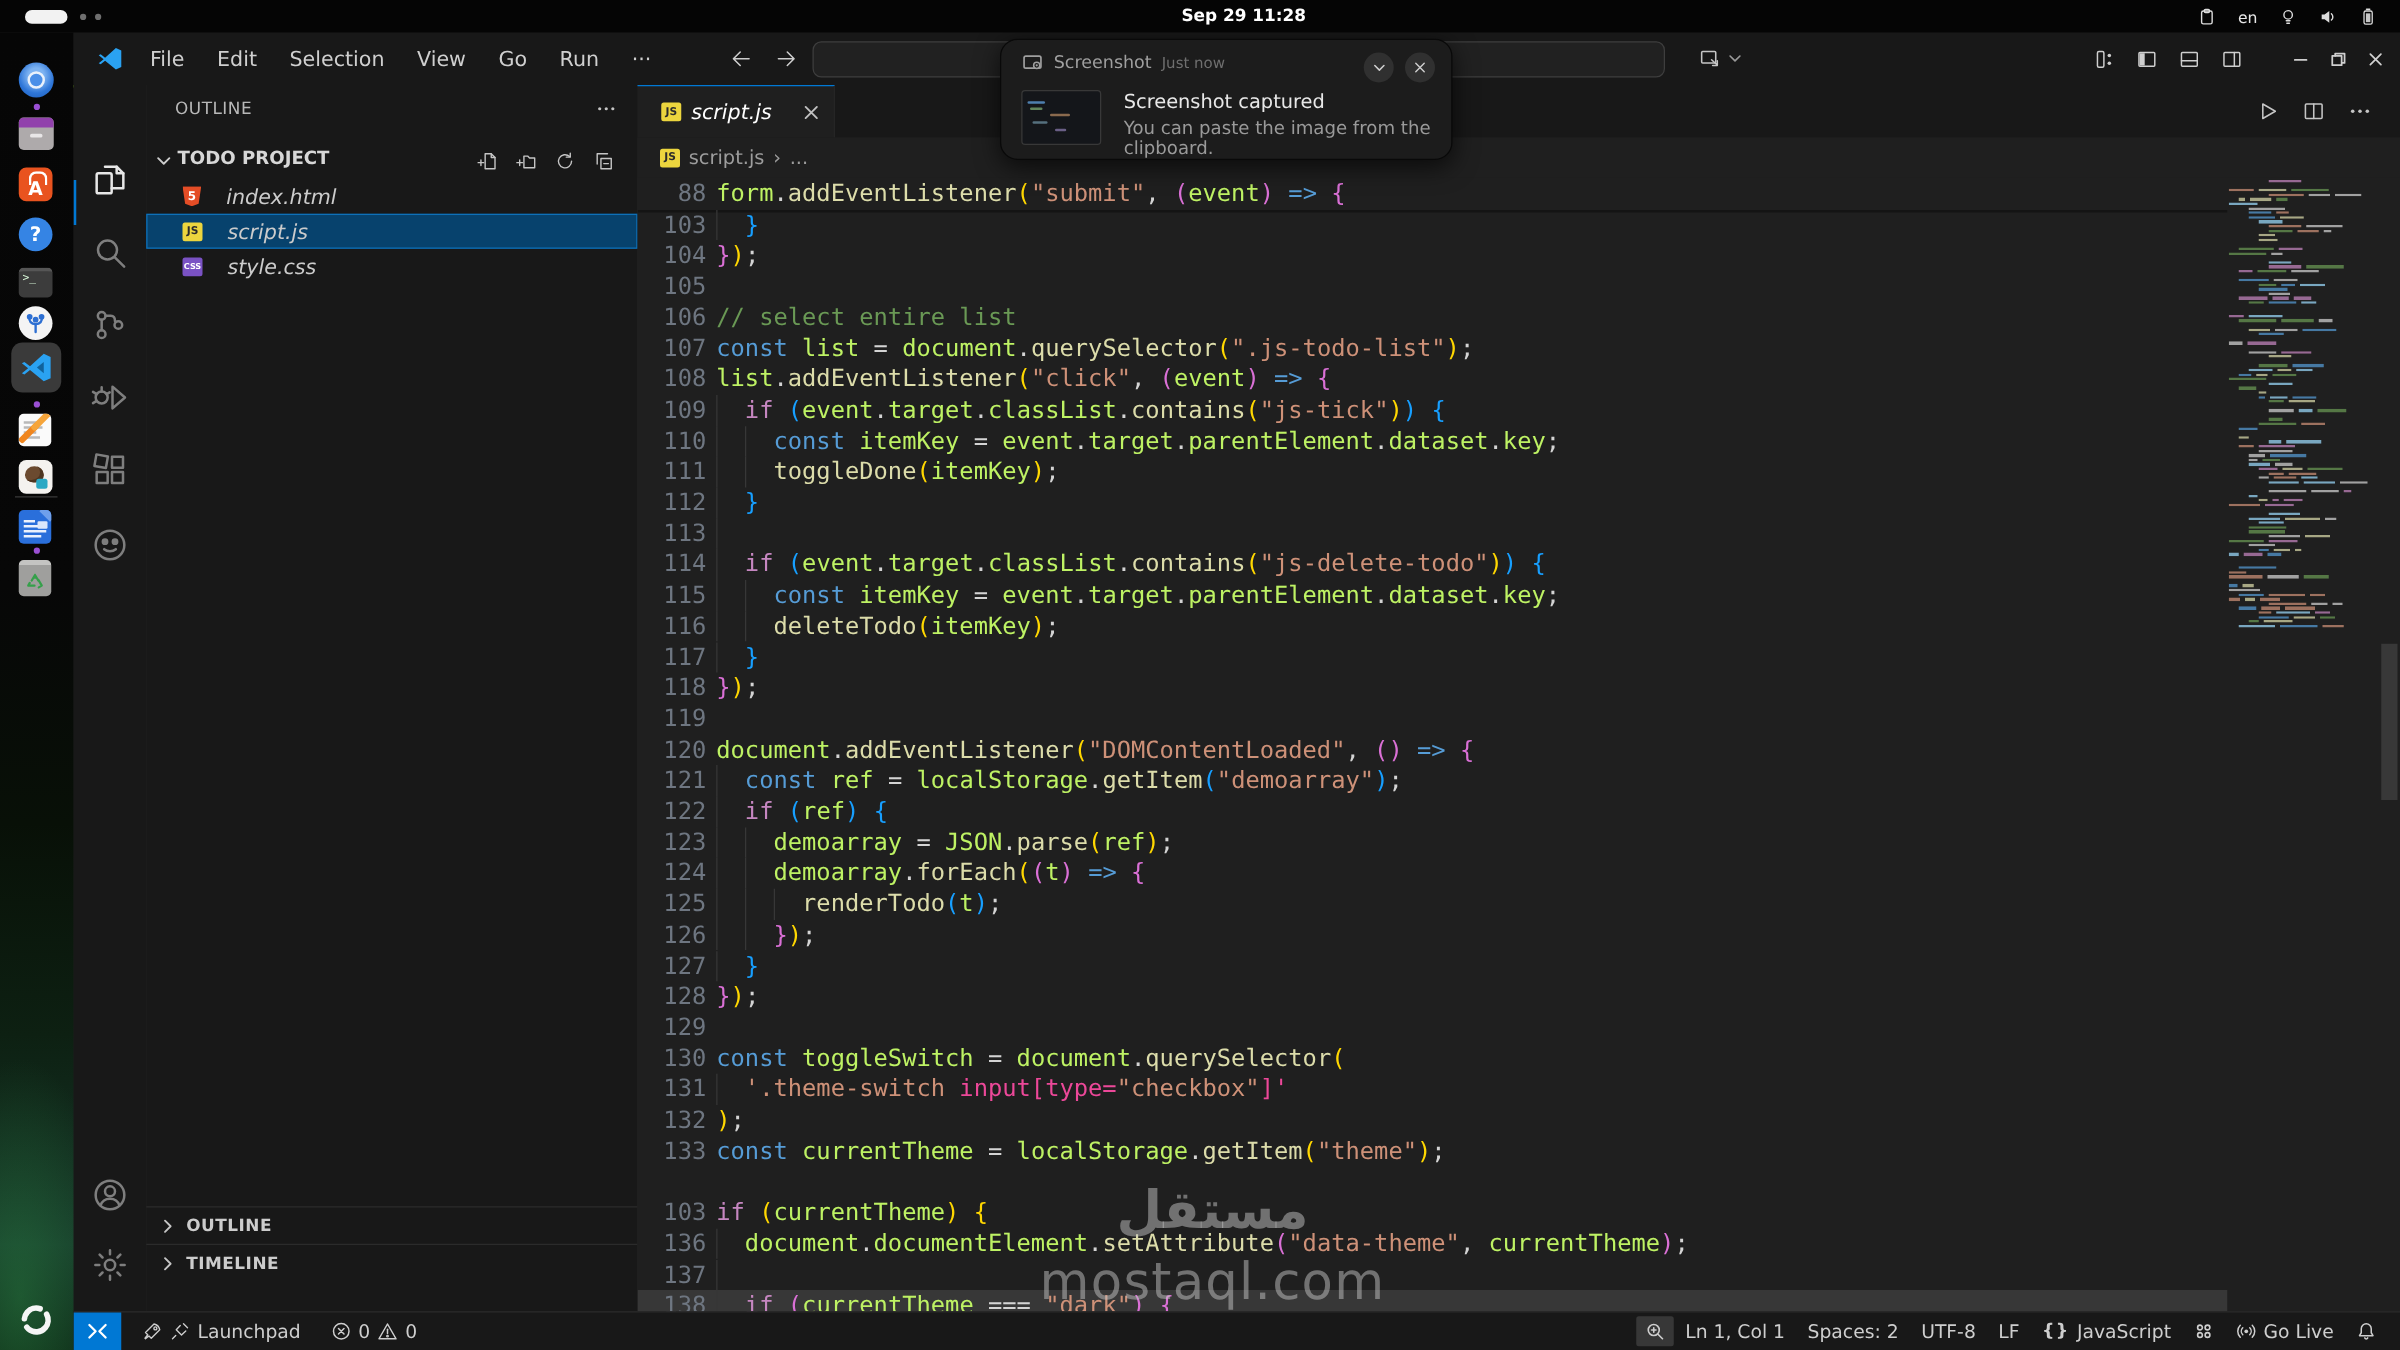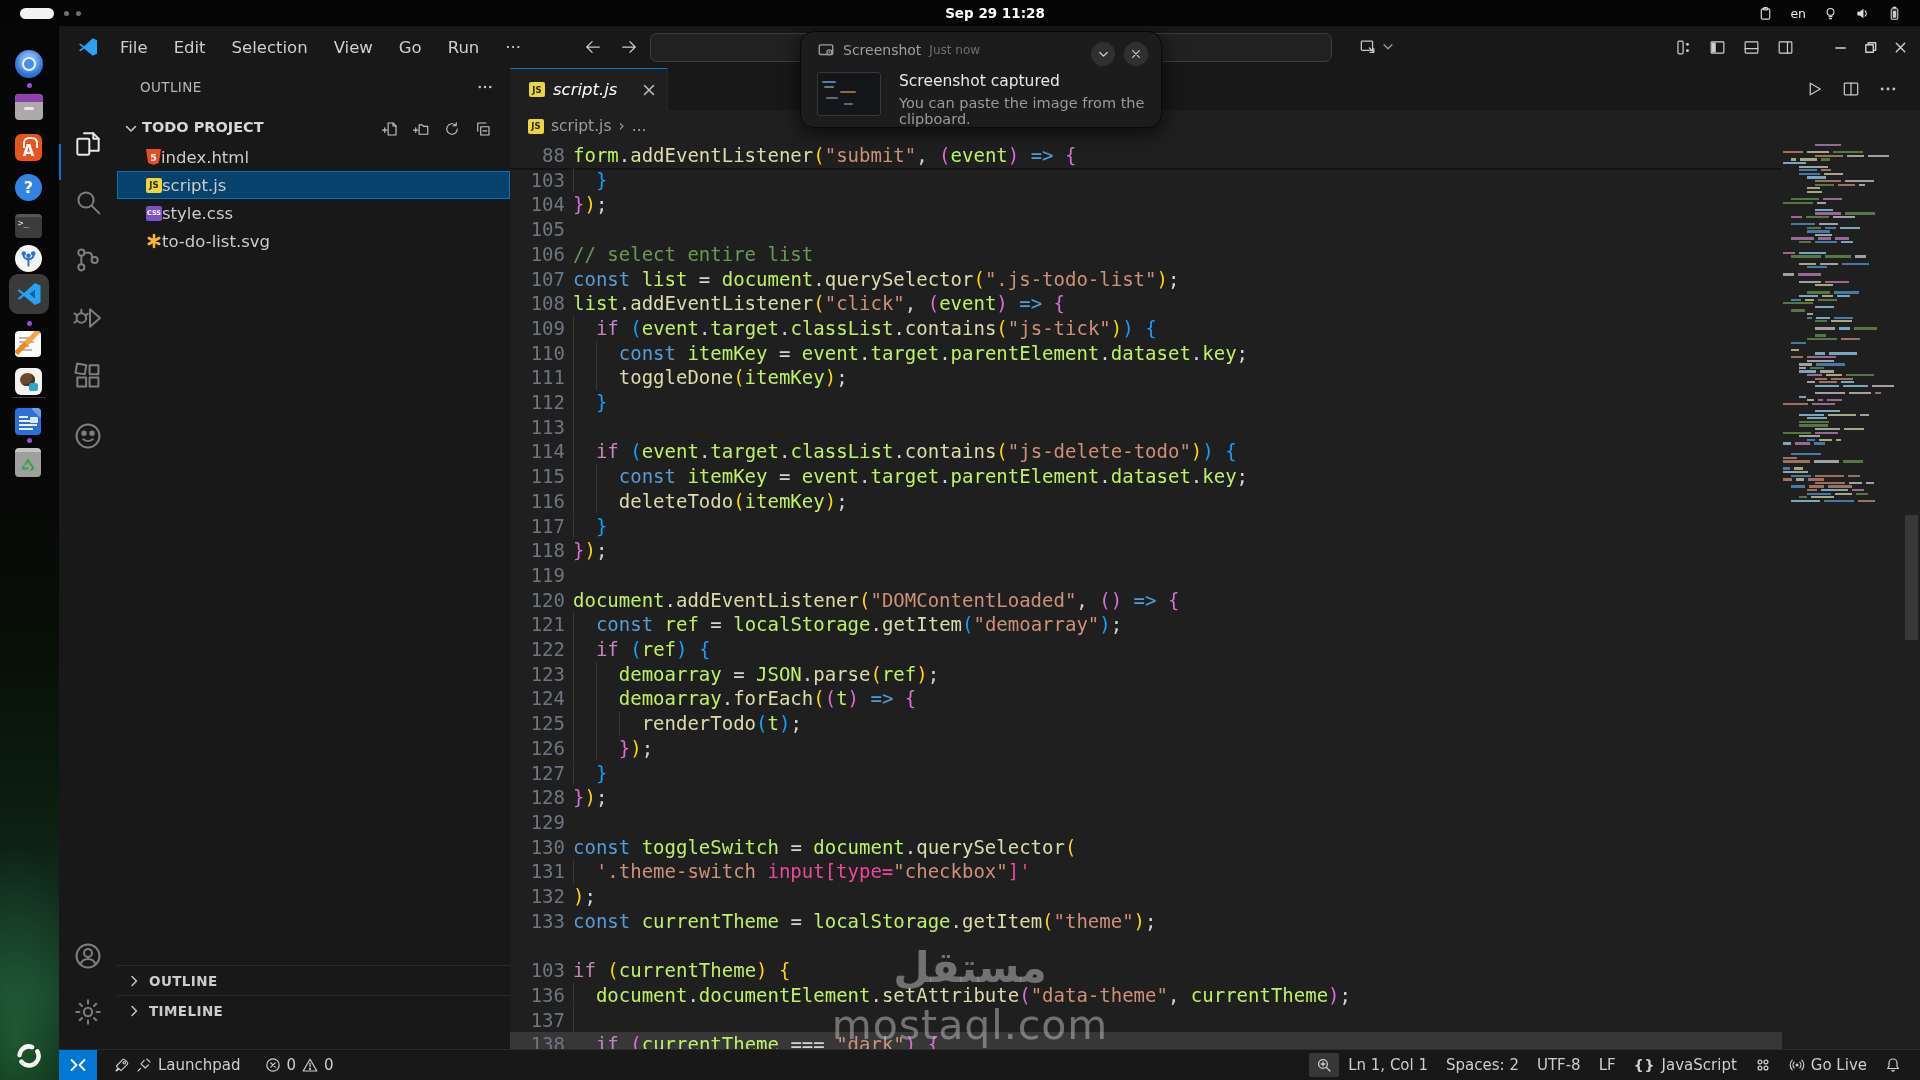--- a/index.html
+++ b/index.html
@@ -71,21 +71,21 @@
   #sb-title{position:absolute;left:23px;top:11px;font-size:13.5px;letter-spacing:.4px;color:#b8b8b8;}
   #sb-more{position:absolute;right:16px;top:10px;width:18px;height:18px;color:#c5c5c5;}
   #sec-row{position:absolute;left:0;top:47px;width:100%;height:28px;}
   #sec-chev{position:absolute;left:6px;top:6px;width:16px;height:16px;color:#cccccc;}
   #sec-label{position:absolute;left:25px;top:4px;font-size:14.5px;font-weight:bold;color:#d7d7d7;}
   #sec-actions{position:absolute;right:18px;top:5px;display:flex;gap:13px;color:#c5c5c5;}
   #sec-actions .sa{width:18px;height:18px;}
   #file-list{position:absolute;left:0;top:75px;width:100%;}
   .file-row{position:relative;height:28px;display:flex;align-items:center;padding-left:29px;box-sizing:border-box;font-size:16.5px;color:#cccccc;}
   .file-row.selected{background:#07426d;border:1px solid #0e70b8;padding-left:28px;}
-  .file-row .fname{margin-left:0;}
+  .file-row .fname{margin-left:20px;font-style:italic;}
   .fi{flex:0 0 auto;}
   .fi-js{background:#ecd53e;color:#2b2b2b;font-weight:bold;font-size:8.5px;border-radius:2px;width:16px;height:15px;display:flex;align-items:center;justify-content:center;}
   .fi-html{background:#e44d26;color:#fff;font-weight:bold;font-size:9.5px;width:15px;height:16px;display:flex;align-items:center;justify-content:center;clip-path:polygon(0 0,100% 0,86% 88%,50% 100%,14% 88%);}
   .fi-css{background:#7a52c4;color:#fff;font-weight:bold;font-size:6.5px;border-radius:2px;width:16px;height:15px;display:flex;align-items:center;justify-content:center;}
   .fi-svg{width:16px;height:16px;}
   .sb-bottom{position:absolute;left:0;width:100%;height:30px;border-top:1px solid #2b2b2b;display:flex;align-items:center;gap:7px;padding-left:9px;box-sizing:border-box;font-size:13.5px;font-weight:bold;letter-spacing:.4px;color:#cccccc;}
   .sb-bottom .bc{width:16px;height:16px;color:#c5c5c5;}
   
   #editor-col{position:absolute;left:451px;top:42px;right:0;bottom:30px;background:#1f1f1f;}
   #tabbar{position:absolute;left:0;top:0;right:0;height:42px;background:#181818;}
@@ -444,28 +444,20 @@
             <span class="fi fi-html">5</span>
             <span class="fname">index.html</span>
           </div>
           <div class="file-row selected">
             <span class="fi fi-js">JS</span>
             <span class="fname">script.js</span>
           </div>
           <div class="file-row">
             <span class="fi fi-css">CSS</span>
             <span class="fname">style.css</span>
-          </div>
-          <div class="file-row">
-            <span class="fi fi-svg">
-              <svg viewBox="0 0 16 16" fill="none" stroke="#f3b72b" stroke-width="2.6" stroke-linecap="round">
-                <path d="M8 2v12M2.8 5l10.4 6M13.2 5L2.8 11"></path>
-              </svg>
-            </span>
-            <span class="fname">to-do-list.svg</span>
           </div>
         </div>
       <div class="sb-bottom" style="bottom:55px">
         <span class="bc">
             <svg viewBox="0 0 16 16" width="100%" height="100%" fill="none" stroke="currentColor" stroke-width="1.5" stroke-linecap="round" stroke-linejoin="round">
               <path d="M6 3.5L10.5 8 6 12.5"></path>
             </svg>
           </span>
         <span>OUTLINE</span>
       </div>

